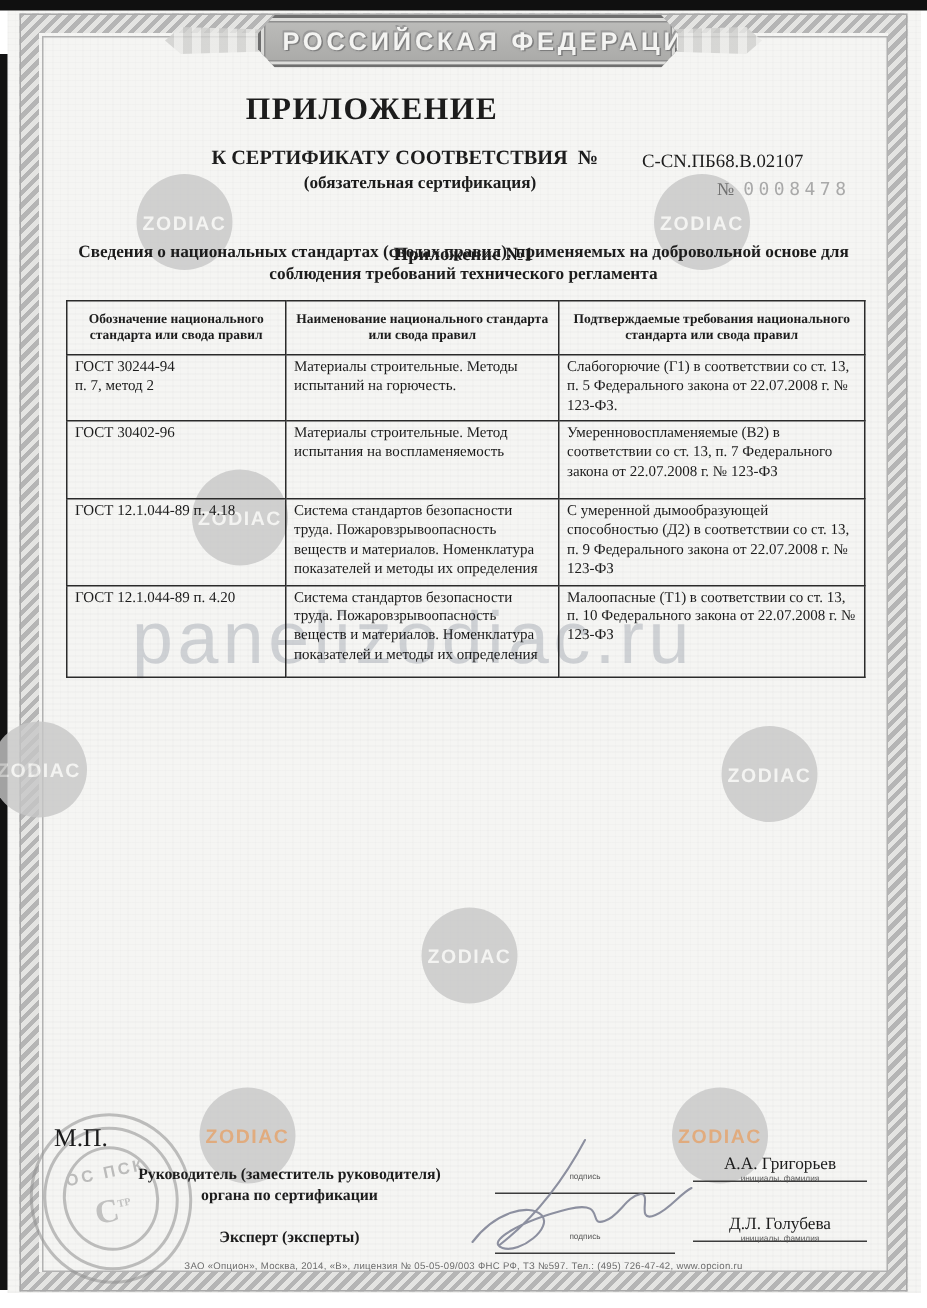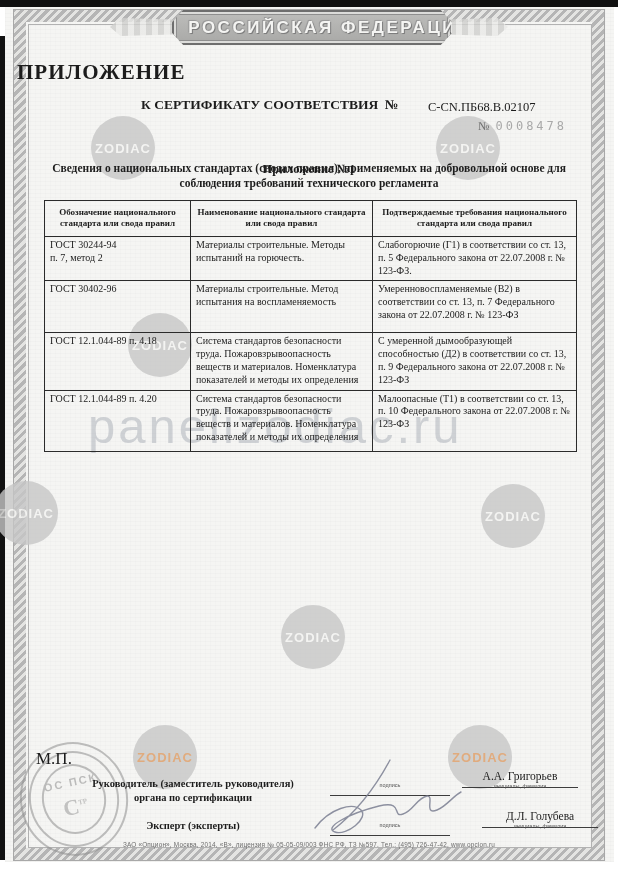--- a/index.html
+++ b/index.html
@@ -44,22 +44,22 @@
     clip-path:polygon(4% 0,96% 0,100% 35%,100% 65%,96% 100%,4% 100%,0 65%,0 35%);
   }
   .plaque span{
     font-family:"Liberation Sans",sans-serif;font-weight:bold;font-size:17px;
     letter-spacing:2.5px;color:#f4f4f2;
     text-shadow:1px 1px 0 #7d7d7d,-1px -1px 0 #9a9a9a,0 0 2px #808080;
     white-space:nowrap;
     padding-left:36px;
   }
   
-  .doc-title{position:absolute;left:0;top:60px;width:496px;
-    font-size:21px;font-weight:bold;letter-spacing:1px;z-index:3;margin-left:17px;}
+  .doc-title{position:absolute;left:0;top:60px;width:496px;text-align:center;
+    font-size:21px;font-weight:bold;letter-spacing:1px;z-index:3;}
   .cert-line{position:absolute;left:141px;top:97px;font-size:13.5px;font-weight:bold;z-index:3;white-space:pre;}
   .cert-number{position:absolute;left:428px;top:100px;font-size:12.5px;z-index:3;}
   .cert-type{position:absolute;left:160px;top:116px;width:240px;text-align:center;
     font-size:11.5px;font-weight:bold;z-index:3;}
   .blank-no{position:absolute;left:478px;top:119px;z-index:3;font-size:12px;color:#6f6f6f;}
   .blank-no .digits{font-family:"DejaVu Sans Mono",monospace;font-size:12px;
     letter-spacing:3px;color:var(--serial-gray,#a9a9a9);margin-left:6px;}
   .appendix-title{position:absolute;left:0;top:147px;width:618px;text-align:center;
     font-size:12.5px;font-weight:bold;z-index:3;margin-top:15px;}
   .appendix-desc{position:absolute;left:52px;top:161px;width:514px;text-align:center;
@@ -99,21 +99,21 @@
   .role-head{position:absolute;left:62px;top:777px;width:262px;text-align:center;
     font-size:10.5px;font-weight:bold;line-height:1.3;z-index:4;}
   .role-expert{position:absolute;left:62px;top:820px;width:262px;text-align:center;
     font-size:10.5px;font-weight:bold;z-index:4;}
   .sigline{position:absolute;border-bottom:1px solid #3c3c3c;text-align:center;z-index:4;}
   .sigline .caption{display:block;font-size:5.5px;color:#555;padding-top:1px;
     font-family:"Liberation Sans",sans-serif;}
   .sig1{left:330px;top:781px;width:120px;height:14px;}
   .sig2{left:330px;top:821px;width:120px;height:14px;}
   .name1{left:462px;top:770px;width:116px;height:17px;font-size:11.5px;}
-  .name2{left:482px;top:810px;width:116px;height:17px;font-size:11.5px;}
+  .name2{left:462px;top:810px;width:116px;height:17px;font-size:11.5px;}
   .scribble{position:absolute;left:295px;top:758px;z-index:5;opacity:.85;}
   
   .stamp{position:absolute;left:20px;top:742px;width:108px;height:114px;z-index:2;
     transform:rotate(-12deg);opacity:.55;}
   .stamp .ring{position:absolute;border-radius:50%;border:2px solid #8f8f8f;}
   .ring-outer{left:0;top:0;right:0;bottom:0;}
   .ring-mid{left:9px;top:9px;right:9px;bottom:9px;border-width:1px;}
   .ring-inner{left:22px;top:22px;right:22px;bottom:22px;border-width:1px;}
   .stamp .stamp-text{position:absolute;left:0;top:34px;width:100%;text-align:center;
     font-family:"Liberation Sans",sans-serif;font-size:11px;letter-spacing:2px;color:#8f8f8f;font-weight:bold;}
@@ -162,20 +162,21 @@
 
   <div class="plaque-wing wing-left"></div>
   <div class="plaque-wing wing-right"></div>
   <div class="plaque">
     <span>РОССИЙСКАЯ ФЕДЕРАЦИЯ</span>
   </div>
 
   <div class="doc-title">ПРИЛОЖЕНИЕ</div>
   <div class="cert-line">К СЕРТИФИКАТУ СООТВЕТСТВИЯ  №</div>
   <div class="cert-number">С-CN.ПБ68.В.02107</div>
+  <div class="cert-type">(обязательная сертификация)</div>
   <div class="blank-no">
     <span>№</span><span class="digits">0008478</span>
   </div>
   <div class="appendix-title">Приложение №1</div>
   <div class="appendix-desc">Сведения о национальных стандартах (сводах правил), применяемых на добровольной основе для соблюдения требований технического регламента</div>
 
   <table class="standards">
     <colgroup>
         <col class="w1">
         <col class="w2">

